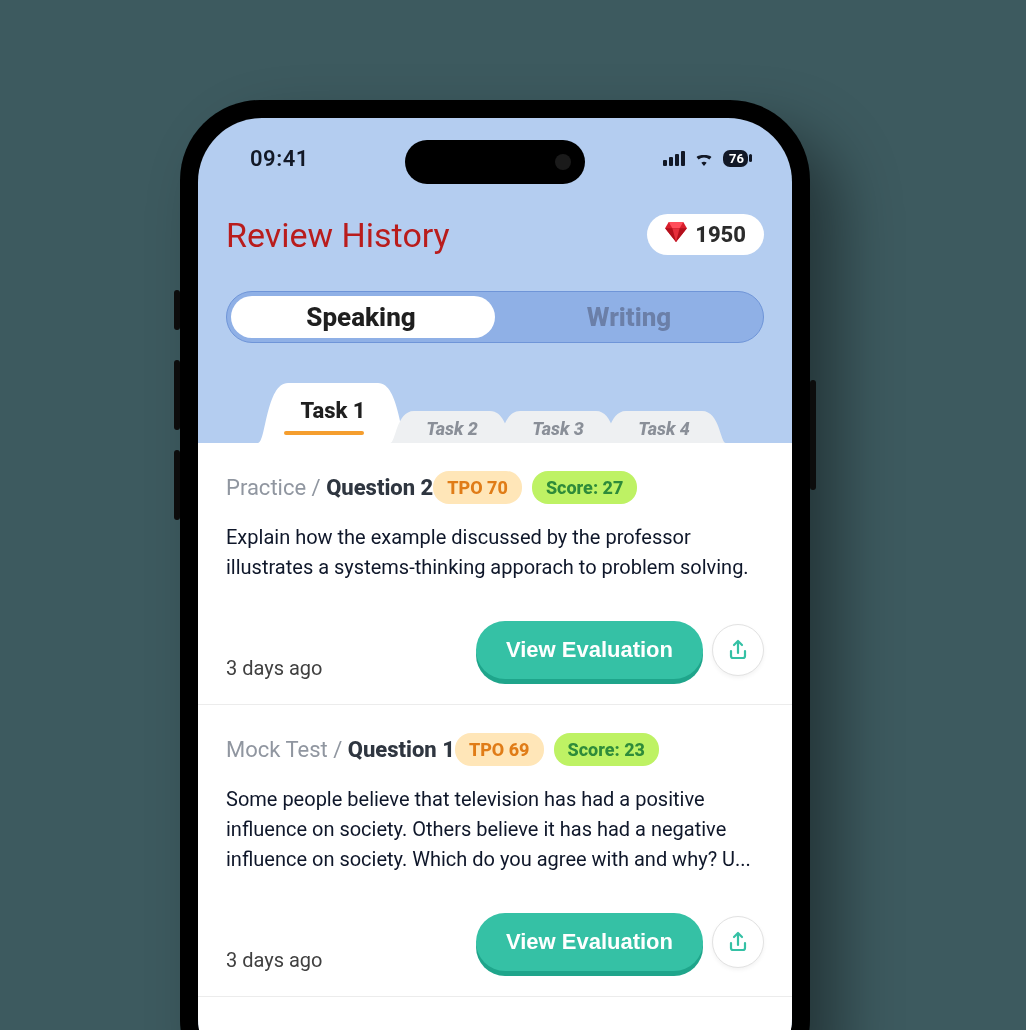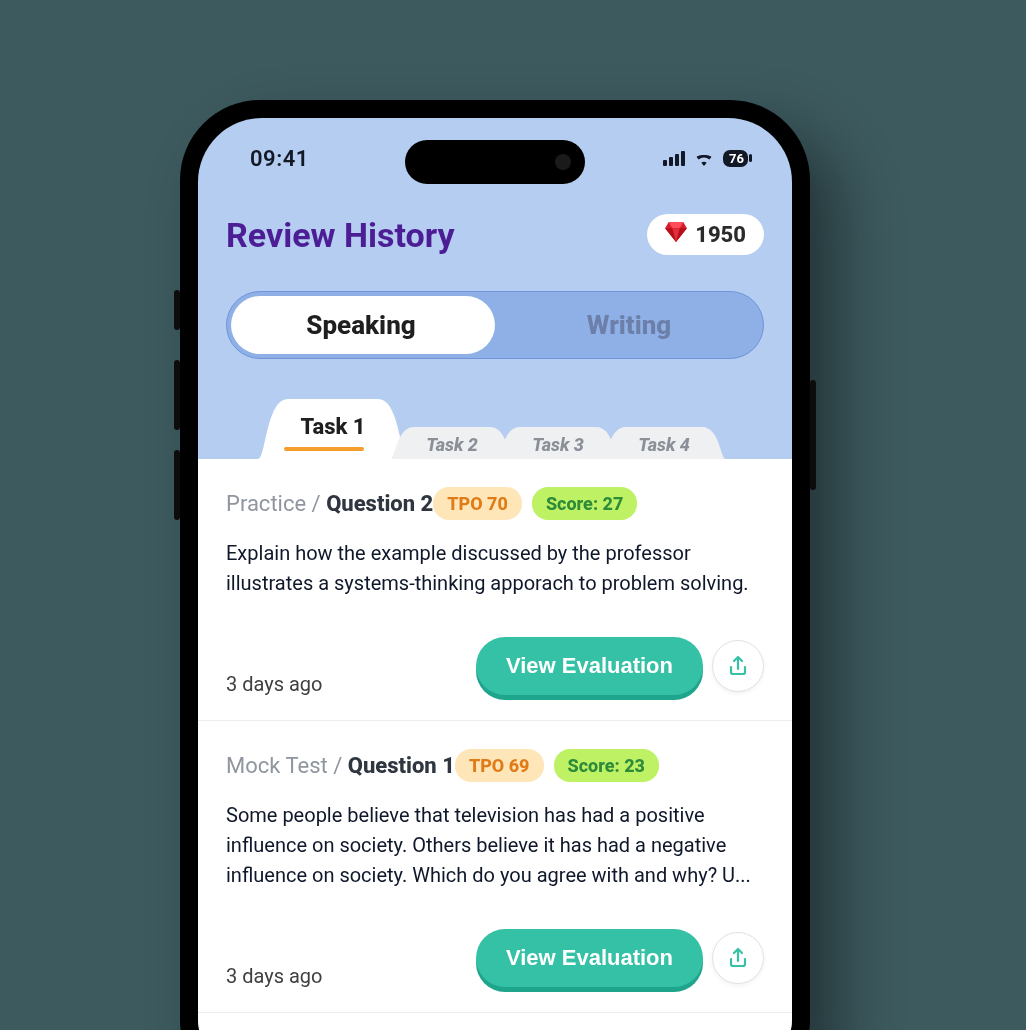--- a/index.html
+++ b/index.html
@@ -91,33 +91,33 @@
     content:""; position:absolute; right:-4px; top:50%;
     width:3px; height:8px; background:#121826; border-radius:2px;
     transform:translateY(-50%);
   }
 
   .header {
     padding: 96px 28px 0 28px;
     display:flex; justify-content:space-between; align-items:center;
   }
   .page-title {
-    color:#4c1d95; font-size:34px; font-weight:700;
+    color:#b91c1c; font-size:34px; font-weight:400;
   }
   .gem-pill {
     background:#fff; border-radius:24px;
     padding:8px 18px;
     display:flex; align-items:flex-start; gap:8px;
     font-size:22px; font-weight:800; color:#2b2b2b;
   }
   .gem-pill svg{display:block;}
 
   .segmented {
     margin: 36px 28px 0 28px;
-    height: 68px;
+    height: 52px;
     background: #8fb0e6;
     border:1px solid #6f95d8;
     border-radius: 40px;
     display:flex; align-items:center;
     position:relative;
   }
   .seg-btn {
     flex:1; text-align:center;
     font-size:26px; font-weight:800;
     color:#6b7fa8;

